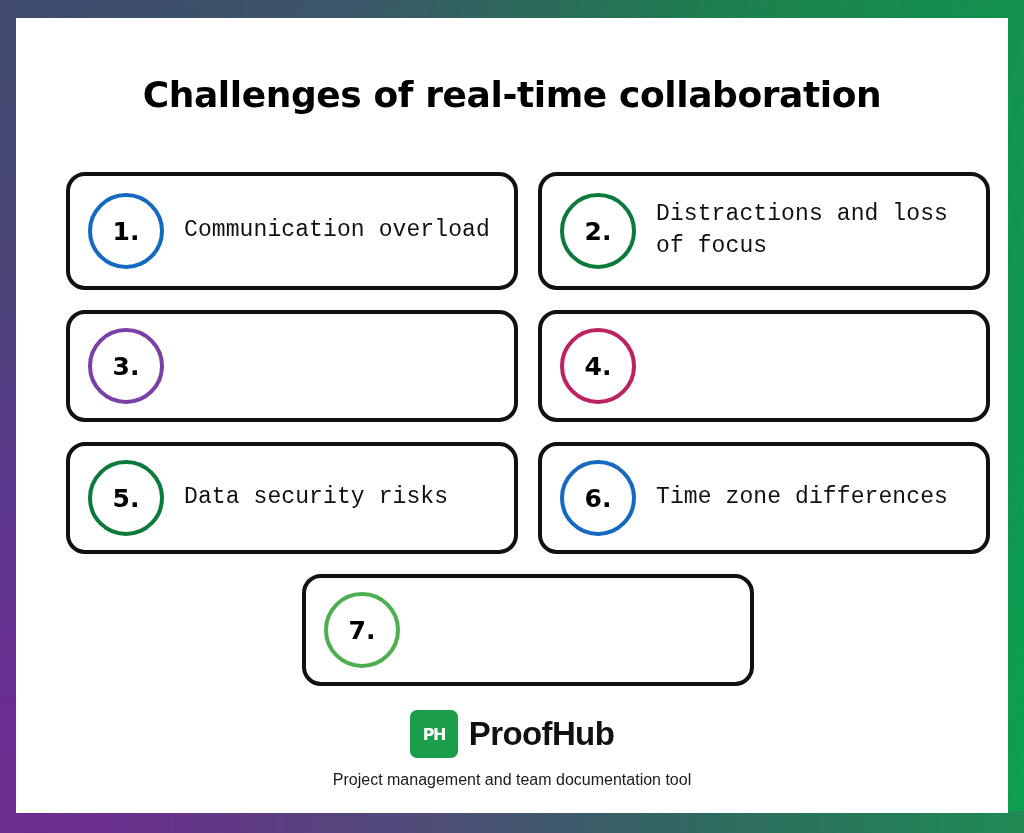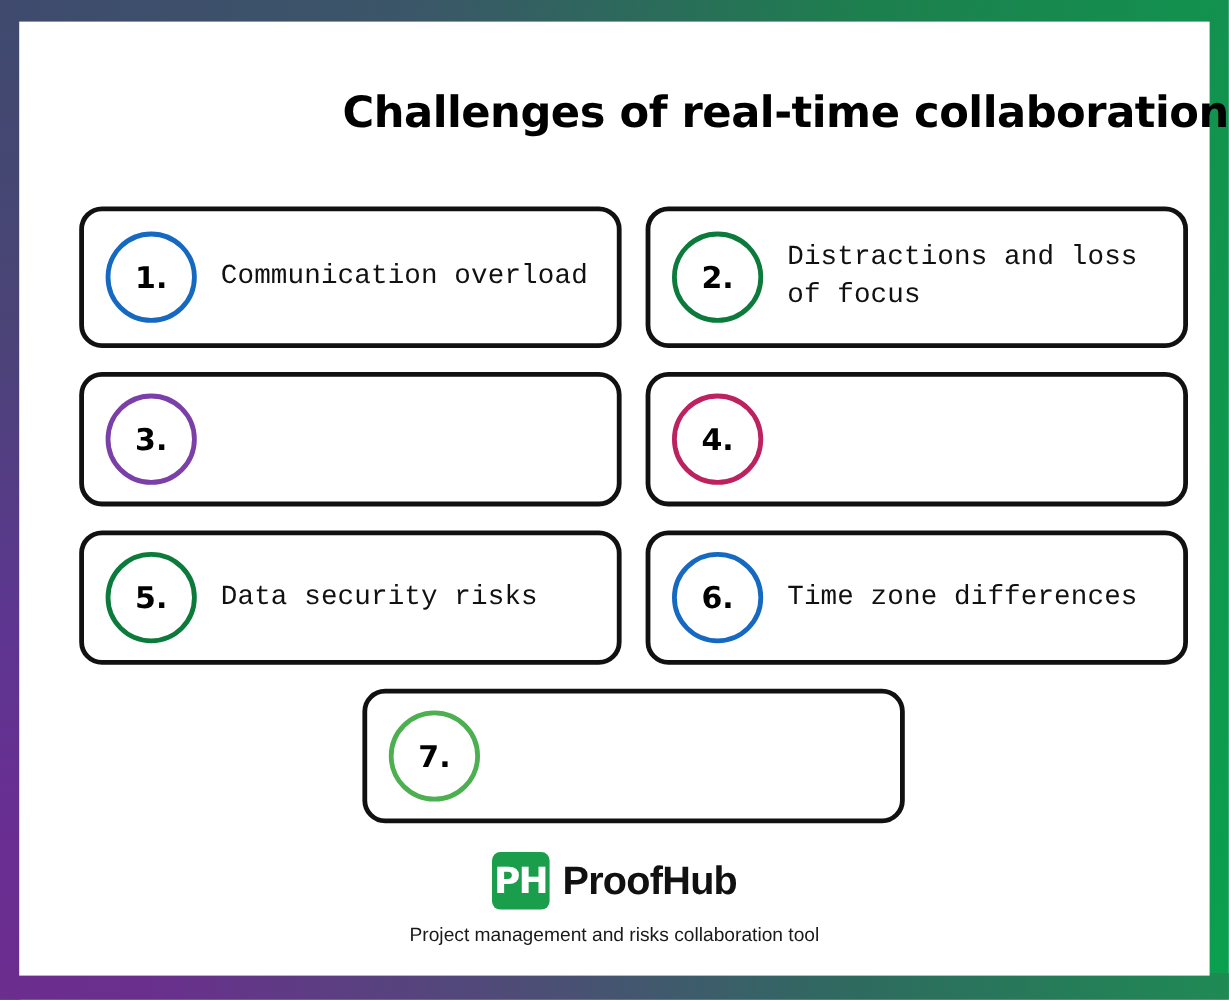--- a/index.html
+++ b/index.html
@@ -59,24 +59,24 @@
         #3f4a6e 0%,
         #4a4476 32%,
         #5d3690 62%,
         #6a2d92 85%,
         #6b2d8e 100%);
   }
 
   
   .title {
     position: absolute;
-    left: 16px;
+    left: 0;
     top: 56px;
     width: 100%;
-    text-align: right;
+    text-align: center;
     font-family: "DejaVu Sans", sans-serif;
     font-weight: bold;
     font-size: 36px;
     letter-spacing: -0.4px;
     color: #000000;
   }
 
   
   .cards {
     position: absolute;
@@ -150,21 +150,21 @@
   .logo-mark {
     width: 48px;
     height: 48px;
     border-radius: 7px;
     background: #1a9e4b;
     display: flex;
     align-items: center;
     justify-content: center;
     font-family: "DejaVu Sans", sans-serif;
     font-weight: bold;
-    font-size: 30px;
+    font-size: 16px;
     color: #ffffff;
     letter-spacing: -1.5px;
   }
   .logo-word {
     font-family: Liberation Sans, sans-serif;
     font-weight: bold;
     font-size: 33px;
     color: #111111;
     letter-spacing: -0.6px;
   }
@@ -245,17 +245,17 @@
 
     </div>
 
     <div class="footer">
       <div class="logo-row">
         <div class="logo-mark">
           <span>PH</span>
         </div>
         <div class="logo-word">ProofHub</div>
       </div>
-      <div class="tagline">Project management and risks collaboration tool</div>
+      <div class="tagline">Project management and team documentation tool</div>
     </div>
 
   </div>
 </div>
 
 </body></html>

